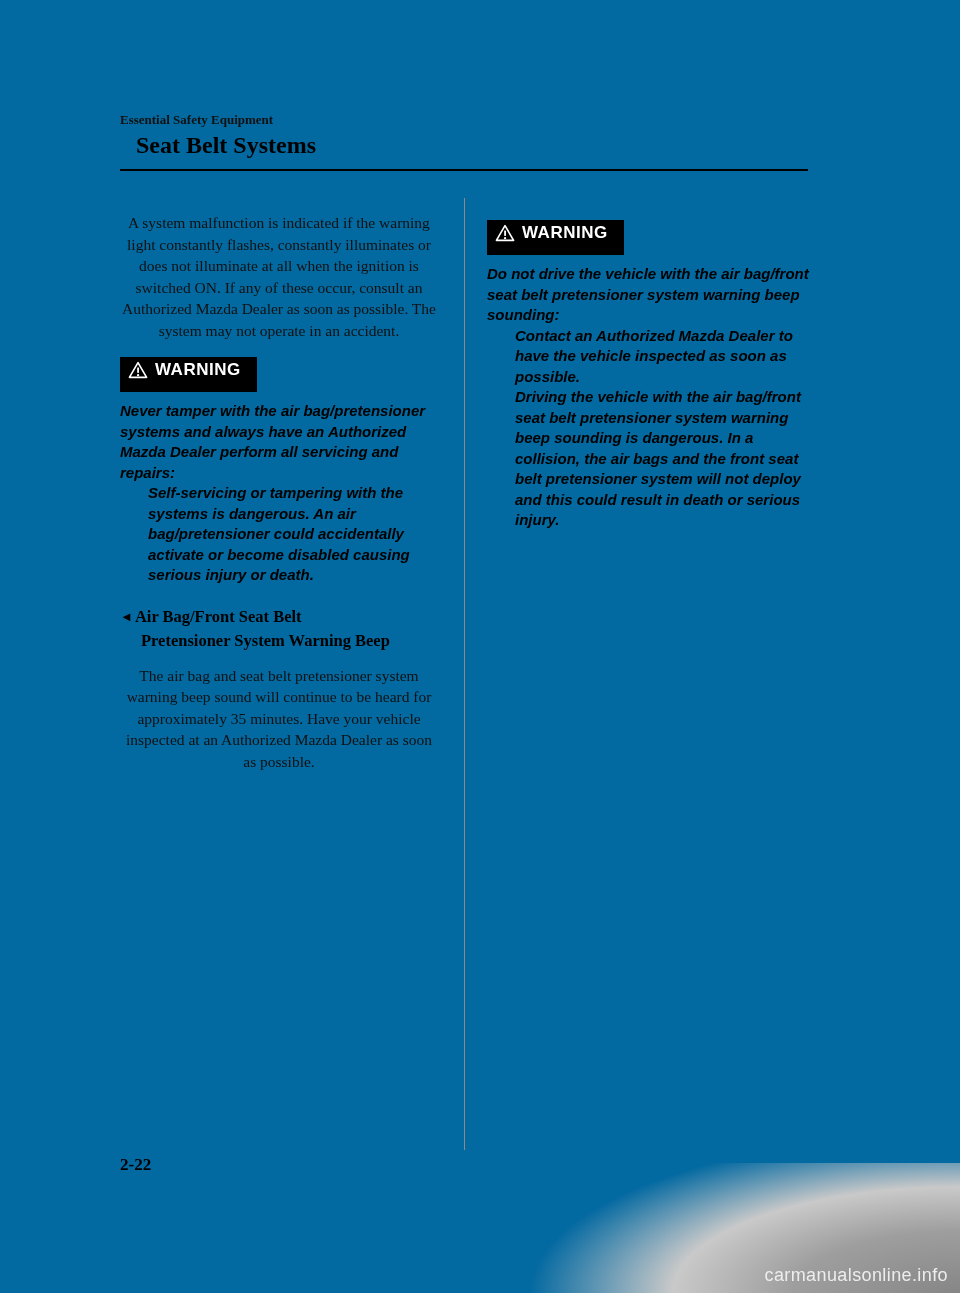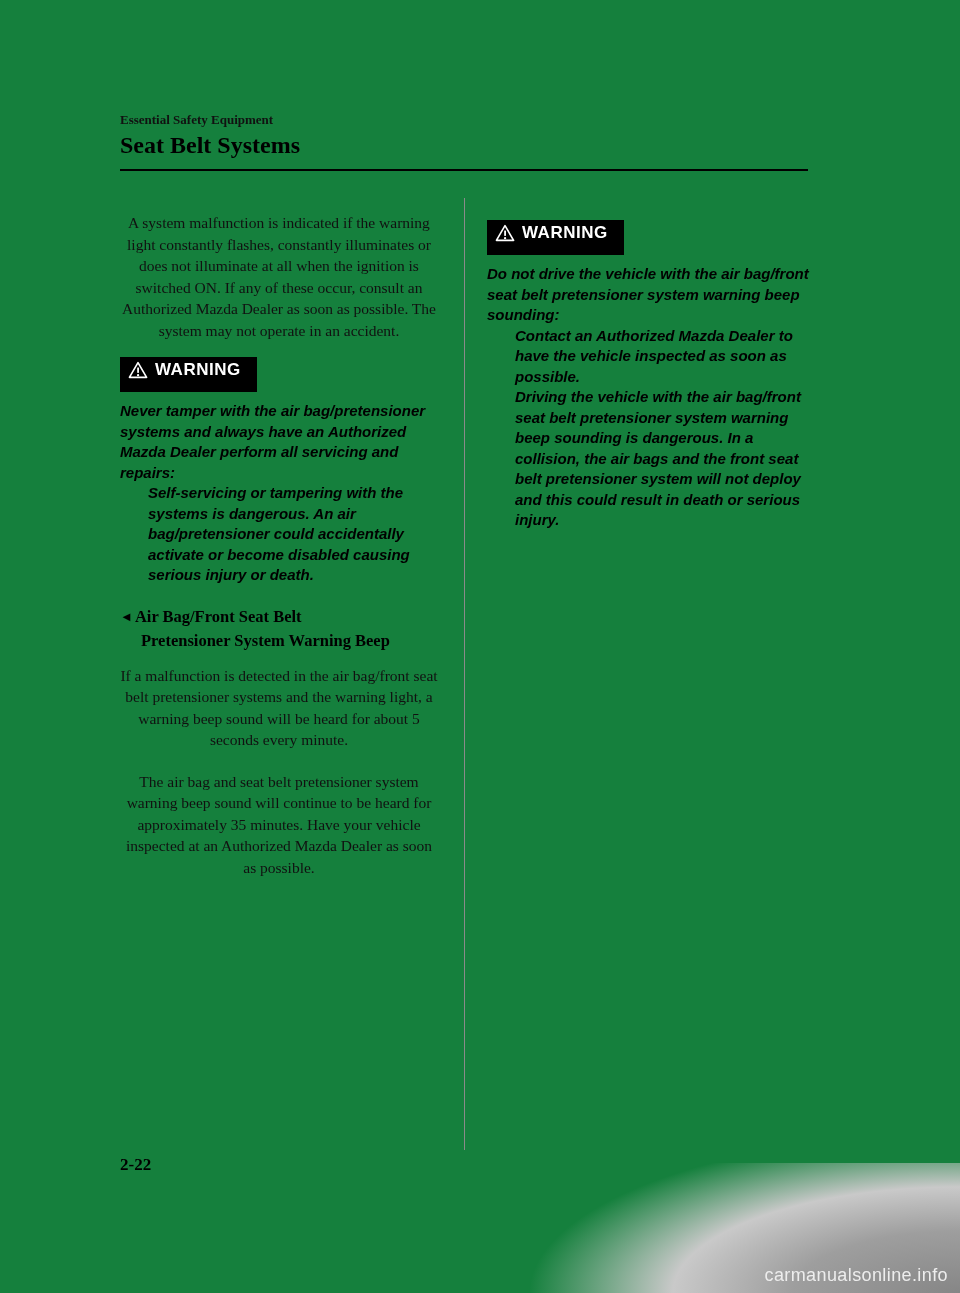--- a/index.html
+++ b/index.html
@@ -5,35 +5,35 @@
   html, body {
     margin: 0;
     padding: 0;
     background: #e9e9e9;
   }
   .page {
     position: relative;
     width: 960px;
     height: 1293px;
     margin: 0 auto;
-    background: #15803d;
+    background: #0369a1;
     overflow: hidden;
     color: #111;
   }
   
   .kicker {
     position: absolute;
     left: 120px;
     top: 112px;
     font: bold 13px/16px "Liberation Serif", "DejaVu Serif", serif;
     color: #111;
   }
   .page-title {
     position: absolute;
-    left: 120px;
+    left: 136px;
     top: 130px;
     margin: 0;
     font: bold 24px/30px "Liberation Serif", "DejaVu Serif", serif;
     color: #000;
   }
   .header-rule {
     position: absolute;
     left: 120px;
     top: 169px;
     width: 688px;
@@ -158,21 +158,20 @@
     </div>
 
     <p class="warn-lead">Never tamper with the air bag/pretensioner systems and always have an Authorized Mazda Dealer perform all servicing and repairs:</p>
     <p class="warn-body">Self-servicing or tampering with the systems is dangerous. An air bag/pretensioner could accidentally activate or become disabled causing serious injury or death.</p>
 
     <h2 class="subsection">
       <div class="subsection-line1"><span class="marker">◄</span><span>Air Bag/Front Seat Belt</span></div>
       <div class="subsection-line2">Pretensioner System Warning Beep</div>
     </h2>
 
-    <p class="body-para">If a malfunction is detected in the air bag/front seat belt pretensioner systems and the warning light, a warning beep sound will be heard for about 5 seconds every minute.</p>
     <p class="body-para">The air bag and seat belt pretensioner system warning beep sound will continue to be heard for approximately 35 minutes. Have your vehicle inspected at an Authorized Mazda Dealer as soon as possible.</p>
   </section>
 
   <section class="col col-right">
     <div class="warnbox">
       <span class="warn-icon">
         <svg width="20" height="18" viewBox="0 0 24 22" aria-hidden="true">
           <path d="M12 2 L22.5 20 L1.5 20 Z" fill="none" stroke="#ffffff" stroke-width="2" stroke-linejoin="round"></path>
           <rect x="11" y="8" width="2.2" height="6.5" fill="#ffffff"></rect>
           <circle cx="12.1" cy="17.3" r="1.4" fill="#ffffff"></circle>

